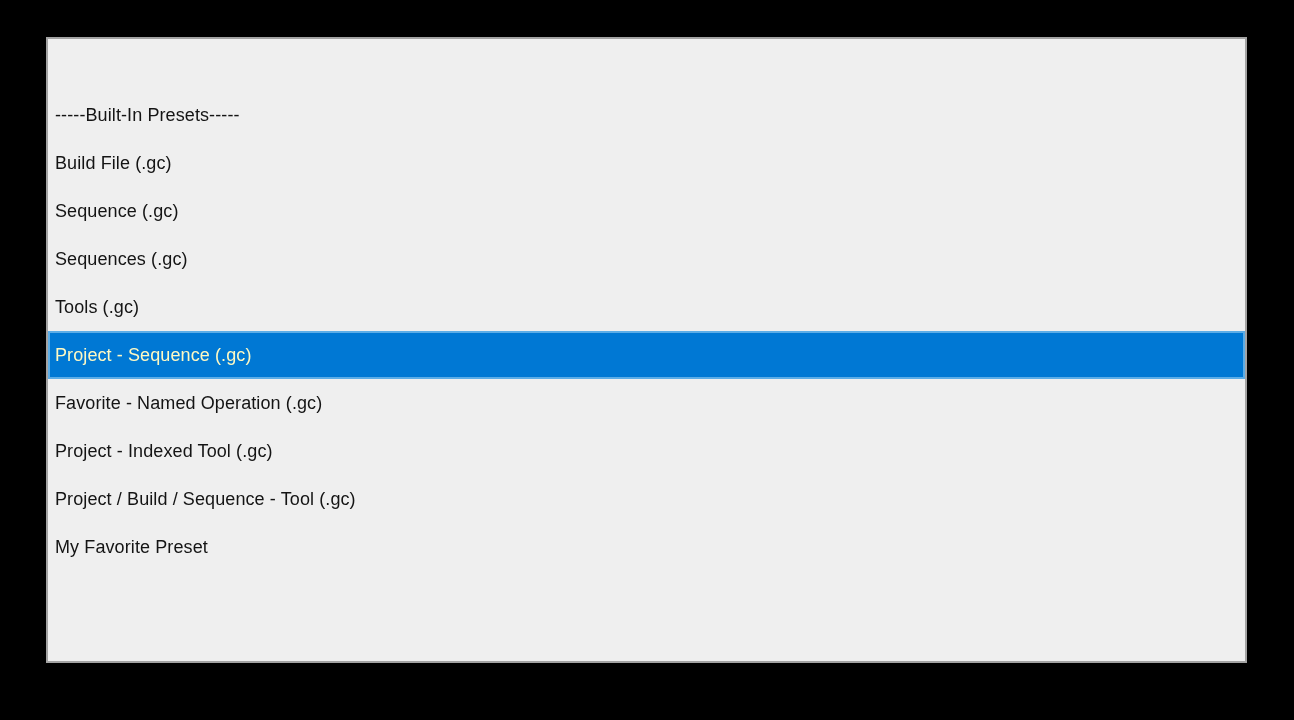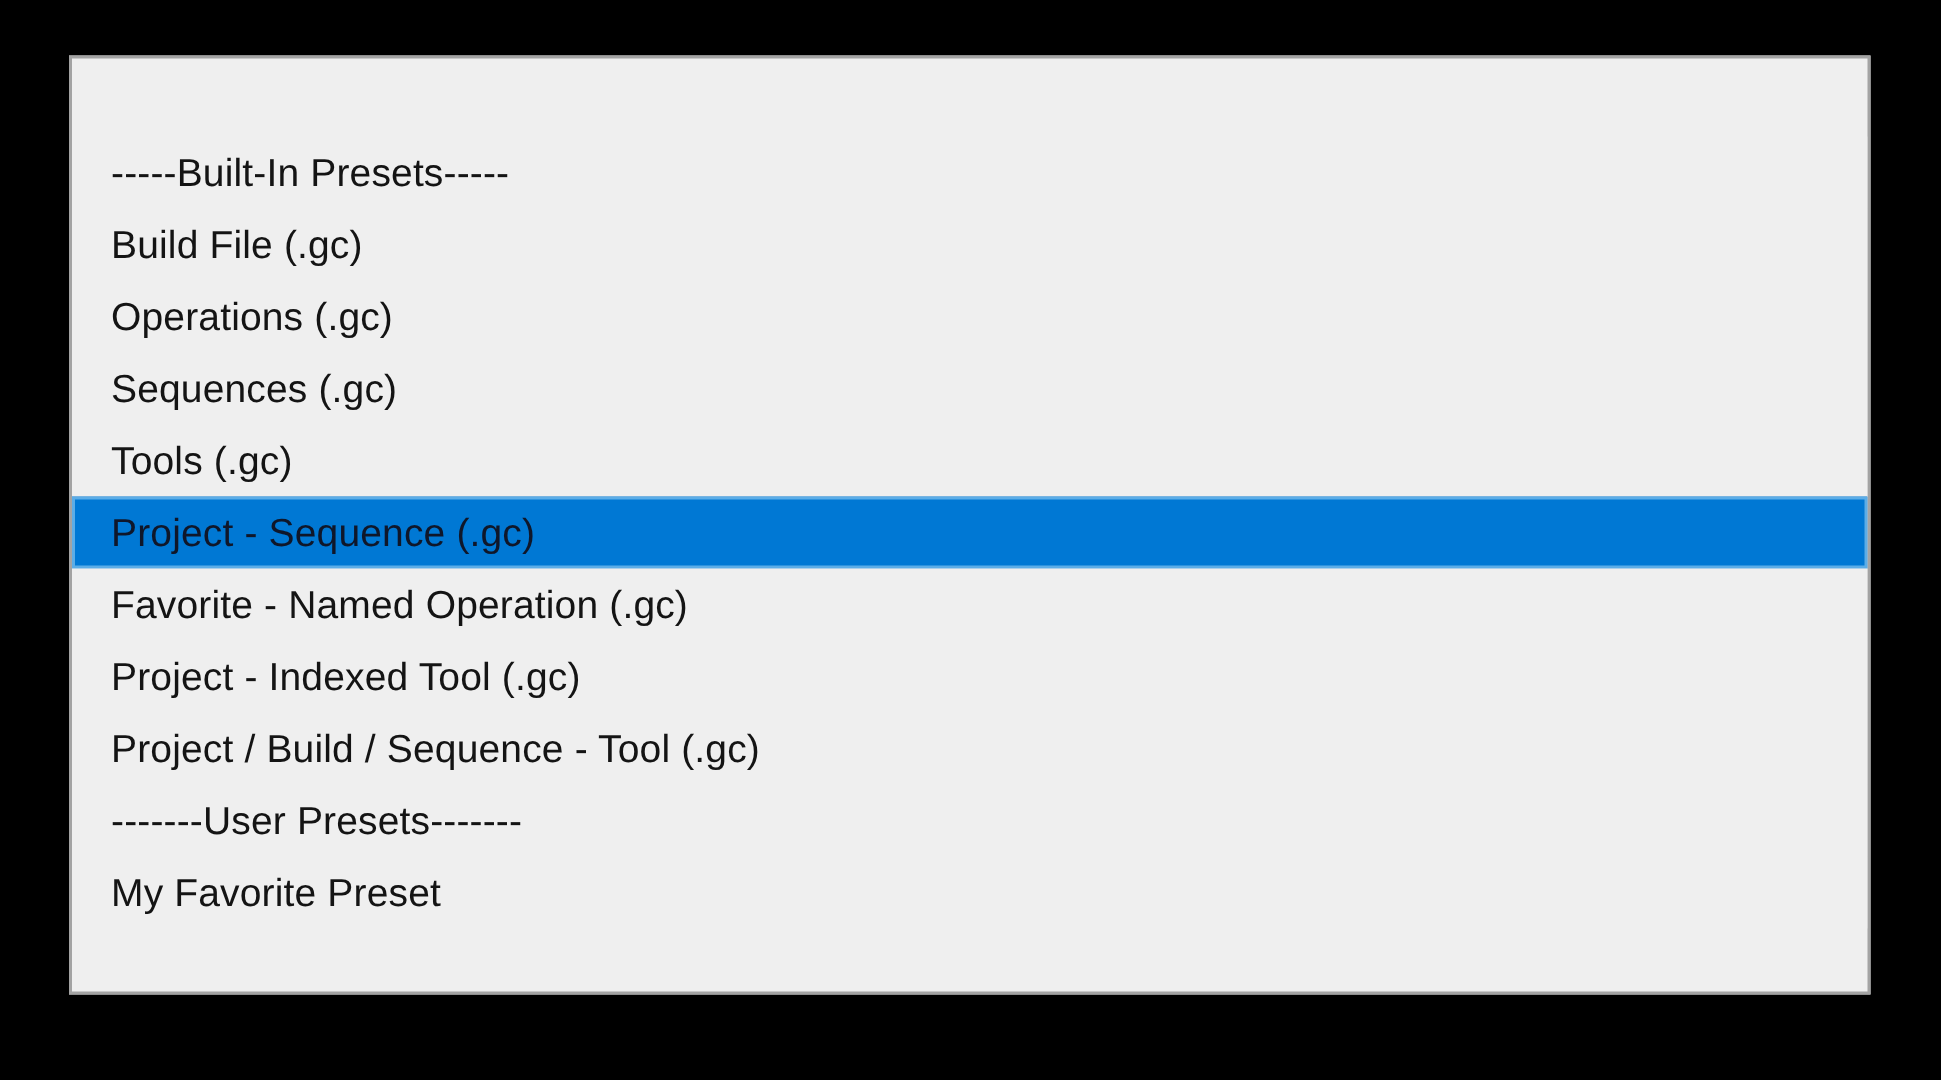--- a/index.html
+++ b/index.html
@@ -41,57 +41,57 @@
     padding: 0;
     list-style: none;
     padding-top: 52px;
   }
 
   .preset-row {
     position: relative;
     height: 48px;
     line-height: 48px;
     box-sizing: border-box;
-    padding-left: 26px;
-    font-size: 26px;
+    padding-left: 7px;
+    font-size: 18px;
     color: #141414;
     background: #efefef;
     white-space: nowrap;
     letter-spacing: 0.1px;
     -webkit-font-smoothing: antialiased;
   }
 
   .preset-row.separator {
     color: #141414;
   }
 
   .preset-row.selected {
     background: #0078d4;
-    color: #0f172a;
+    color: #fef9c3;
     box-shadow: inset 0 0 0 2px #5cade7;
   }
 </style>
 </head>
 <body>
 
 <div id="screen">
 
   <div id="preset-panel">
     <ul id="preset-list">
 
       <li class="preset-row separator">
         <span>-----Built-In Presets-----</span>
       </li>
 
       <li class="preset-row">
         <span>Build File (.gc)</span>
       </li>
 
       <li class="preset-row">
-        <span>Operations (.gc)</span>
+        <span>Sequence (.gc)</span>
       </li>
 
       <li class="preset-row">
         <span>Sequences (.gc)</span>
       </li>
 
       <li class="preset-row">
         <span>Tools (.gc)</span>
       </li>
 
@@ -105,23 +105,20 @@
 
       <li class="preset-row">
         <span>Project - Indexed Tool (.gc)</span>
       </li>
 
 
       <li class="preset-row">
         <span>Project / Build / Sequence - Tool (.gc)</span>
       </li>
 
-      <li class="preset-row separator">
-        <span>-------User Presets-------</span>
-      </li>
 
       <li class="preset-row">
         <span>My Favorite Preset</span>
       </li>
 
     </ul>
   </div>
 
 </div>
 

